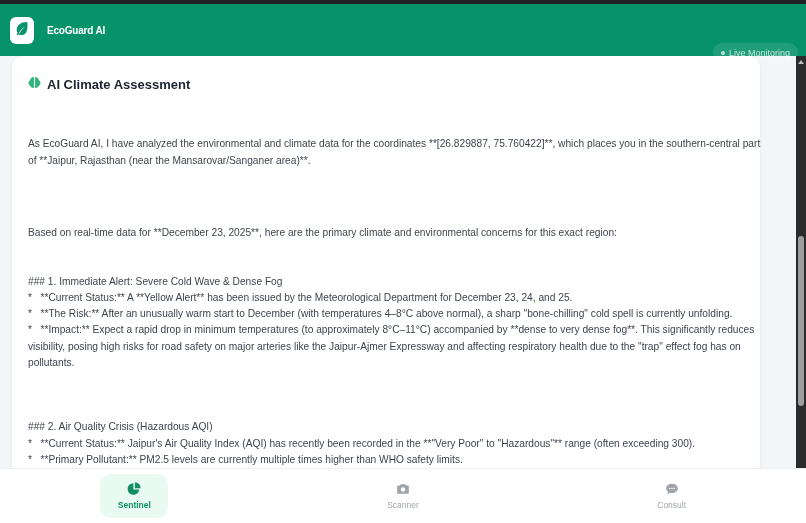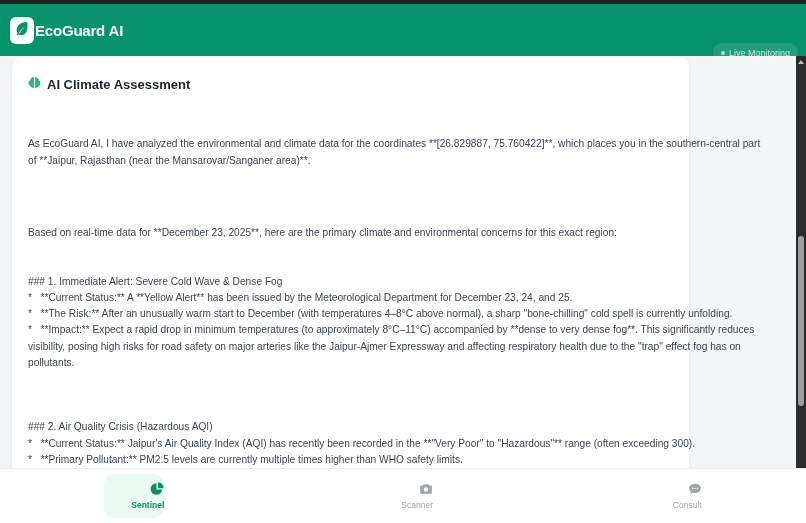--- a/index.html
+++ b/index.html
@@ -5,43 +5,43 @@
   * { box-sizing: border-box; margin: 0; padding: 0; }
   html, body { width: 806px; height: 523px; overflow: hidden; }
   body { font-family: "Liberation Sans", "DejaVu Sans", sans-serif; background: #f4f5f6; position: relative; }
 
   .topstrip { position: absolute; left: 0; top: 0; width: 806px; height: 4px; background: #222; }
 
   .header { position: absolute; left: 0; top: 4px; width: 806px; height: 52px; background: #07936a;
             display: flex; align-items: center; padding: 0 10px; }
   .logo-box { width: 24px; height: 27px; border-radius: 6px; background: #fff; display: flex;
               align-items: center; justify-content: center; }
-  .app-title { margin-left: 1px; color: #fff; font-weight: bold; font-size: 15px; letter-spacing: -0.2px; }
+  .app-title { margin-left: 13px; color: #fff; font-weight: bold; font-size: 10px; letter-spacing: -0.2px; }
   .live-pill { position: absolute; right: 8px; top: 17px; height: 19px; padding: 0 8px 0 8px;
                border-radius: 10px; background: rgba(255,255,255,0.10); display: flex; align-items: center;
                color: rgba(255,255,255,0.75); font-size: 9px; margin-top: 22px; }
   .live-dot { width: 4px; height: 4px; border-radius: 50%; background: rgba(255,255,255,0.7); margin-right: 4px; }
 
   .main { position: absolute; left: 0; top: 56px; width: 796px; height: 412px; overflow: hidden; }
-  .card { position: absolute; left: 12px; top: 0; width: 677px; height: 420px; background: #fff;
+  .card { position: absolute; left: 12px; top: 0; width: 748px; height: 420px; background: #fff;
           border-radius: 12px; box-shadow: 0 1px 4px rgba(0,0,0,0.06); padding: 18px 16px 0 16px; }
   .card-head { display: flex; align-items: center; height: 20px; }
   .card-title { margin-left: 6px; font-weight: bold; font-size: 13px; color: #1c2430; }
   .body-text { margin-top: 10px; color: #3d4450; font-size: 10.2px; line-height: 16.2px; white-space: pre-wrap; width: 740px; }
 
   .scrollbar { position: absolute; left: 796px; top: 56px; width: 10px; height: 412px; background: #2b2b2b; }
   .scroll-up { position: absolute; top: 4px; left: 2px; width: 0; height: 0;
                border-left: 3px solid transparent; border-right: 3px solid transparent; border-bottom: 4px solid #bbb; }
   .scroll-thumb { position: absolute; left: 2px; top: 180px; width: 6px; height: 170px; border-radius: 3px; background: #9e9e9e; }
 
   .bottom-nav { position: absolute; left: 0; top: 468px; width: 806px; height: 55px; background: #fff;
                 border-top: 1px solid #eceef0; display: flex; }
   .nav-item { flex: 1; display: flex; flex-direction: column; align-items: center; justify-content: center; position: relative; }
-  .nav-inner { width: 60px; height: 44px; border-radius: 10px; display: flex; flex-direction: column;
-               align-items: flex-end; justify-content: center; }
+  .nav-inner { width: 68px; height: 44px; border-radius: 10px; display: flex; flex-direction: column;
+               align-items: center; justify-content: center; }
   .nav-item.active .nav-inner { background: #e9faf2; }
   .nav-label { font-size: 8.5px; color: #a0a5ab; margin-top: 4px; }
   .nav-item.active .nav-label { color: #0f8f63; font-weight: bold; }
   .nav-icon { width: 14px; height: 14px; display: flex; align-items: center; justify-content: center; }
 </style>
 </head>
 <body>
 
 <div class="topstrip"></div>
 

